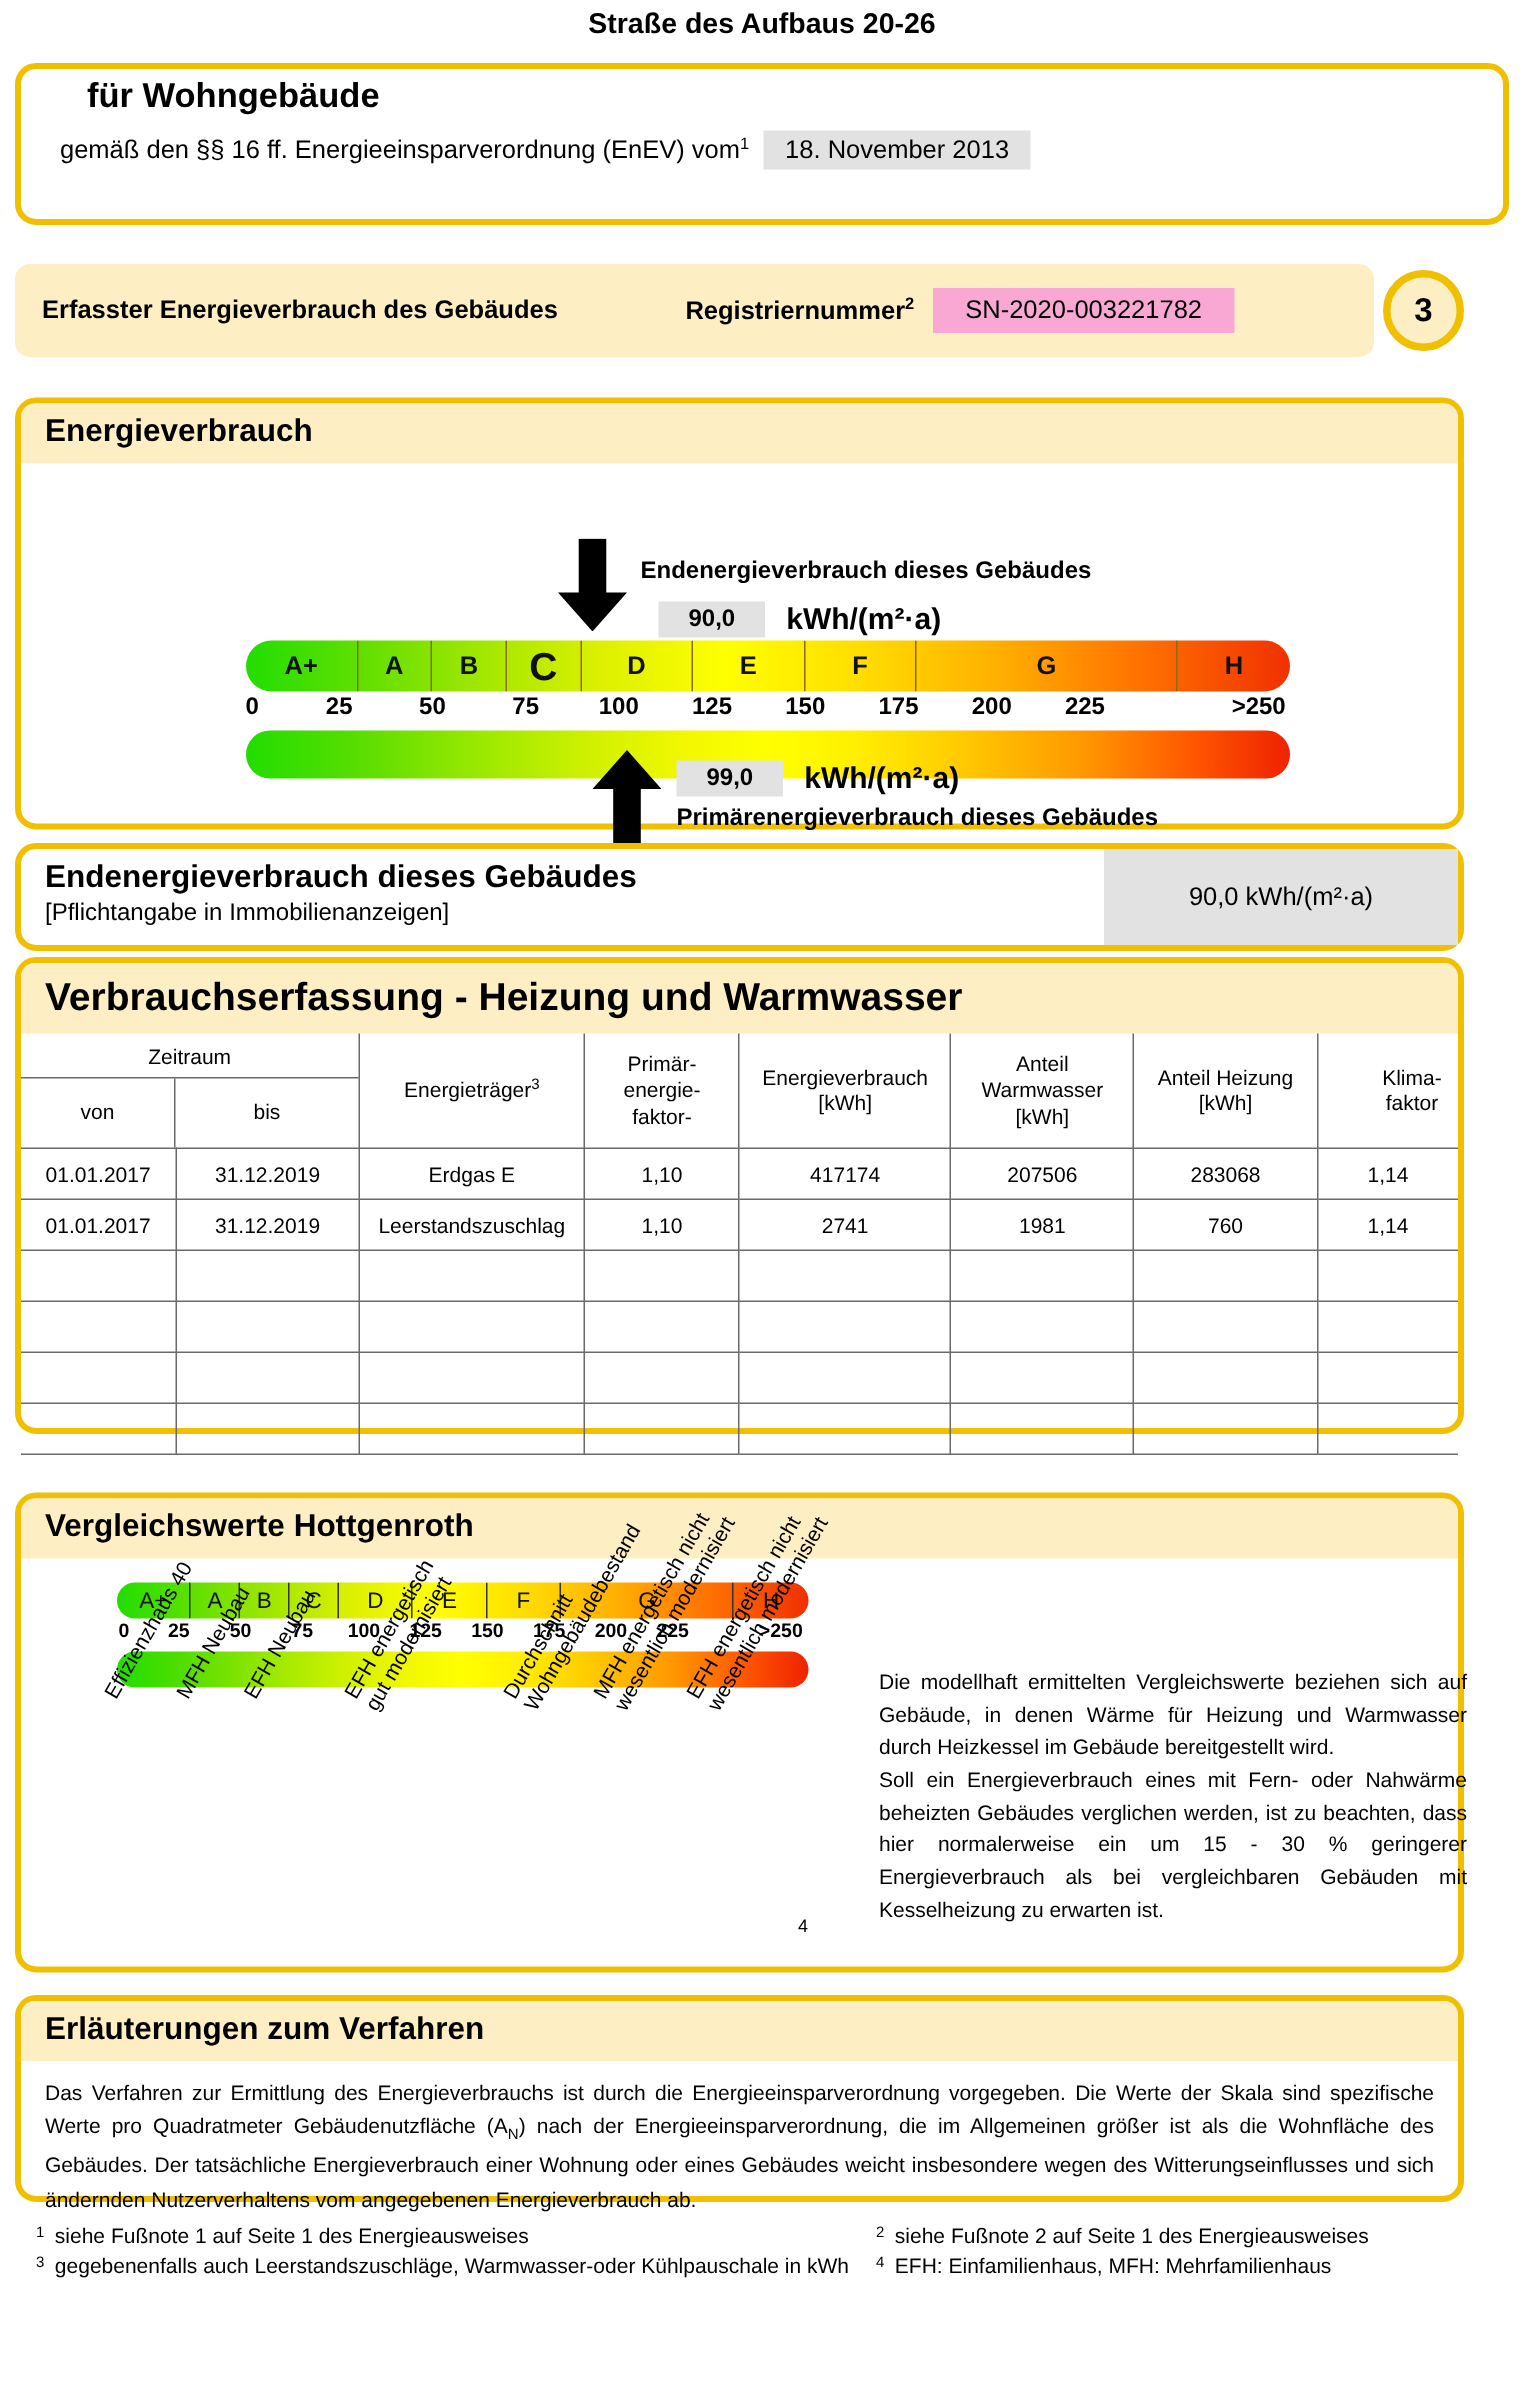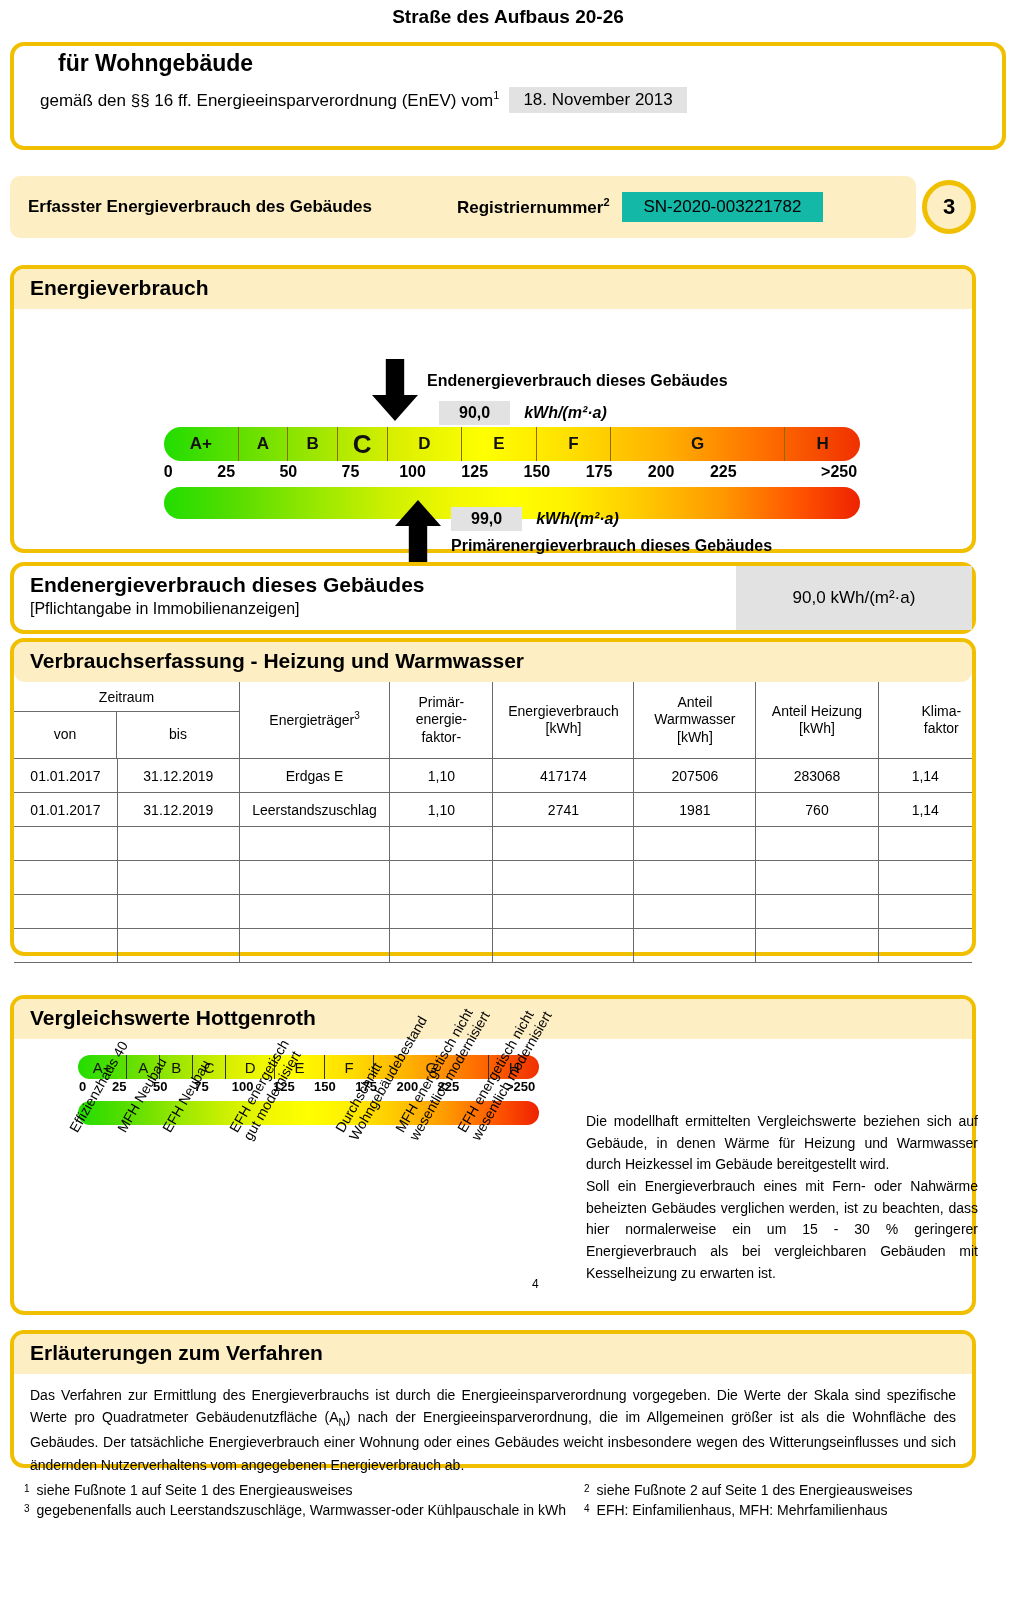--- a/index.html
+++ b/index.html
@@ -47,21 +47,21 @@
 
   
   #reg-strip {
     position:absolute; top:176px; left:10px; width:906px; height:62px;
     background:#fdeec4; border-radius:10px;
     display:flex; align-items:center;
   }
   #reg-left { font-size:17px; font-weight:bold; margin-left:18px; }
   #reg-mid { font-size:17px; font-weight:bold; margin-left:85px; }
   #reg-mid sup { font-size:11px; }
-  #reg-num { background:#14b8a6; padding:5px 22px; margin-left:12px; font-size:17px; font-weight:normal; }
+  #reg-num { background:#f9a8d4; padding:5px 22px; margin-left:12px; font-size:17px; font-weight:normal; }
   #page-badge {
     position:absolute; top:180px; left:922px;
     width:54px; height:54px; border-radius:50%;
     border:5px solid #f0c000; background:#fdeec4;
     display:flex; align-items:center; justify-content:center;
     font-size:22px; font-weight:bold;
   }
 
   
   #ev-panel { top:265px; left:10px; width:966px; height:288px; }
@@ -98,37 +98,37 @@
     position:absolute; width:46px; height:62px;
   }
   .arrow-down { background:#000;
     clip-path: polygon(30% 0, 70% 0, 70% 58%, 100% 58%, 50% 100%, 0 58%, 30% 58%); }
   .arrow-up { background:#000;
     clip-path: polygon(50% 0, 100% 42%, 70% 42%, 70% 100%, 30% 100%, 30% 42%, 0 42%); }
 
   .lbl-line { position:absolute; font-size:16px; font-weight:bold; white-space:nowrap; }
   .val-box { background:#e2e2e2; padding:3px 20px; font-size:16px; font-weight:bold; }
   .val-row { position:absolute; display:flex; align-items:center; }
-  .val-unit { font-size:16px; font-weight:bold; margin-left:14px;font-style:italic; }
+  .val-unit { font-size:20px; font-weight:bold; margin-left:14px; }
 
   
   #ende-panel { top:562px; left:10px; width:966px; height:72px; }
   #ende-inner { display:flex; height:100%; }
   #ende-left { flex:1; padding:7px 0 0 16px; }
   #ende-t1 { font-size:21px; font-weight:bold; }
   #ende-t2 { font-size:16px; margin-top:3px; }
   #ende-right {
     width:236px; background:#e2e2e2;
     display:flex; align-items:center; justify-content:center;
     font-size:17px;
   }
 
   
   #tab-panel { top:638px; left:10px; width:966px; height:318px; }
-  #tab-panel .panel-head { font-size:21px;border-radius:11px; }
+  #tab-panel .panel-head { font-size:26px; }
   table.vt { width:100%; border-collapse:collapse; table-layout:fixed; }
   table.vt th, table.vt td {
     border:1px solid #6a6a6a; text-align:center; font-size:14px; font-weight:normal;
     padding:0;
   }
   table.vt th { vertical-align:middle; height:76px; line-height:1.25; }
   table.vt td { height:34px; }
   th sup { font-size:10px; }
   .th-split-top { border-bottom:1px solid #6a6a6a; height:30px; line-height:30px; }
   .nb-left { border-left:none !important; }

